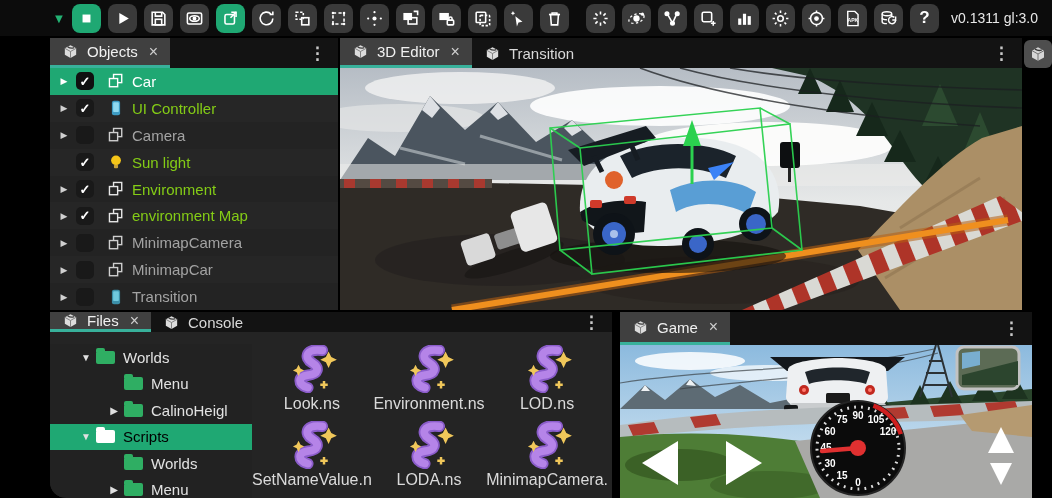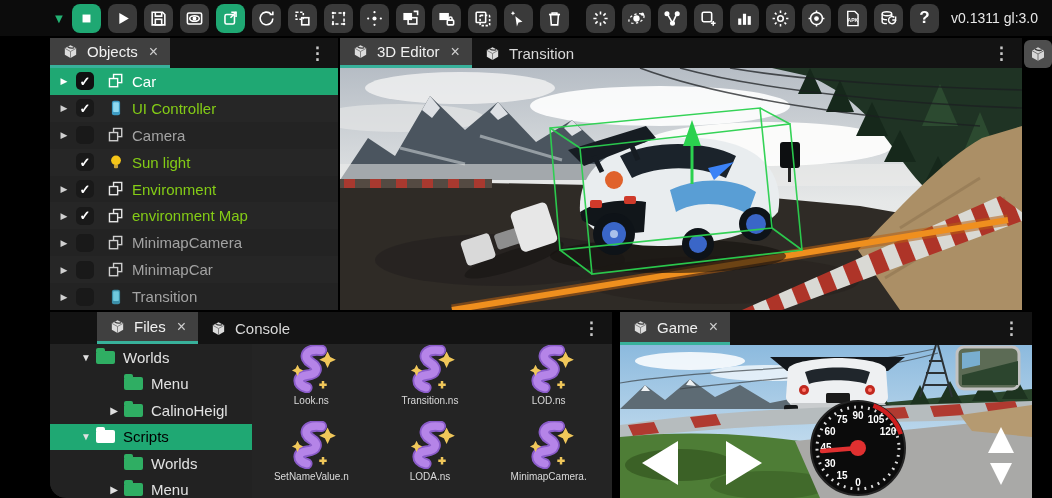--- a/index.html
+++ b/index.html
@@ -55,37 +55,37 @@
   #viewport3d svg { display:block; width:682px; height:242px; }
 
   
   #collapsed-tab { position:absolute; left:1024px; top:40px; width:28px; height:28px;
     background:#4e4e4e; border-radius:6px; display:flex; align-items:center;
     justify-content:center; cursor:pointer; }
   #collapsed-tab svg { width:18px; height:18px; }
 
   
   #files-panel { left:50px; top:312px; width:562px; height:186px; border-bottom-left-radius:16px; }
-  #files-panel .tabbar { height:32px;padding-left:47px; }
+  #files-panel .tabbar { height:20px; }
   #ftree { position:absolute; left:0; top:32px; width:202px; bottom:0; background:#222; }
   .trow { display:flex; align-items:center; height:26.5px; }
   .trow.sel { background:#1fa873; }
   .tarr { width:16px; text-align:center; color:#e0e0e0; font-size:10px; }
   .folder { position:relative; width:19px; height:13px; background:#2fae63; border-radius:2px;
     margin:0 8px 0 2px; flex:0 0 auto; }
   .folder::before { content:""; position:absolute; left:0; top:-3px; width:9px; height:4px;
     background:inherit; border-radius:2px 2px 0 0; }
   .trow.sel .folder { background:#fff; }
   .tlabel { color:#e2e2e2; font-size:15px; }
   .trow.sel .tlabel { color:#000000; }
   #fgrid { position:absolute; left:202px; top:33px; right:4px; bottom:0; display:grid;
     grid-template-columns:repeat(3,1fr); grid-auto-rows:72px; row-gap:4px; }
   .fitem { display:flex; flex-direction:column; align-items:center; cursor:pointer; }
   .fitem svg { width:58px; height:48px; }
-  .fname { color:#dadada; font-size:10px; margin-top:2px; white-space:nowrap; }
+  .fname { color:#dadada; font-size:16px; margin-top:2px; white-space:nowrap; }
 
   
   #game-panel { left:620px; top:312px; width:412px; height:186px; background:#1a1a1a; }
   #game-panel .tabbar { height:33px; }
   #gameview { position:absolute; left:0; top:33px; width:412px; height:153px; }
   #gameview svg { display:block; width:412px; height:153px; }
 
   
   .corner { position:absolute; width:26px; height:26px; background:#000; z-index:40; }
   #c-bl { left:40px; bottom:0; border-top-right-radius:0; clip-path:path("M0 0 L0 26 L26 26 A26 26 0 0 1 0 0 Z"); }
@@ -565,21 +565,21 @@
         <span class="fname">Look.ns</span>
       </div>
       <div class="fitem">
         <svg viewBox="0 0 56 46">
             <path d="M38 5 C22 3 20 12 28 17 C36 22 34 28 24 29 C14 30 14 38 24 41" fill="none" stroke="#8a5cc9" stroke-width="11" stroke-linecap="round"></path>
             <path d="M38 5 C22 3 20 12 28 17 C36 22 34 28 24 29 C14 30 14 38 24 41" fill="none" stroke="#b584e8" stroke-width="7.5" stroke-linecap="round"></path>
             <path d="M44 6l2.6 5.4L52 14l-5.4 2.6L44 22l-2.6-5.4L36 14l5.4-2.6z" fill="#f0c75a"></path>
             <path d="M15 19l1.8 3.6 3.6 1.8-3.6 1.8L15 29.8l-1.8-3.6-3.6-1.8 3.6-1.8z" fill="#f0c75a"></path>
             <path d="M36 37h2.4v-2.4h2.4V37h2.4v2.4h-2.4v2.4h-2.4v-2.4H36z" fill="#f0c75a"></path>
           </svg>
-        <span class="fname">Transition.ns</span>
+        <span class="fname">Environment.ns</span>
       </div>
       <div class="fitem">
         <svg viewBox="0 0 56 46">
             <path d="M38 5 C22 3 20 12 28 17 C36 22 34 28 24 29 C14 30 14 38 24 41" fill="none" stroke="#8a5cc9" stroke-width="11" stroke-linecap="round"></path>
             <path d="M38 5 C22 3 20 12 28 17 C36 22 34 28 24 29 C14 30 14 38 24 41" fill="none" stroke="#b584e8" stroke-width="7.5" stroke-linecap="round"></path>
             <path d="M44 6l2.6 5.4L52 14l-5.4 2.6L44 22l-2.6-5.4L36 14l5.4-2.6z" fill="#f0c75a"></path>
             <path d="M15 19l1.8 3.6 3.6 1.8-3.6 1.8L15 29.8l-1.8-3.6-3.6-1.8 3.6-1.8z" fill="#f0c75a"></path>
             <path d="M36 37h2.4v-2.4h2.4V37h2.4v2.4h-2.4v2.4h-2.4v-2.4H36z" fill="#f0c75a"></path>
           </svg>
         <span class="fname">LOD.ns</span>

